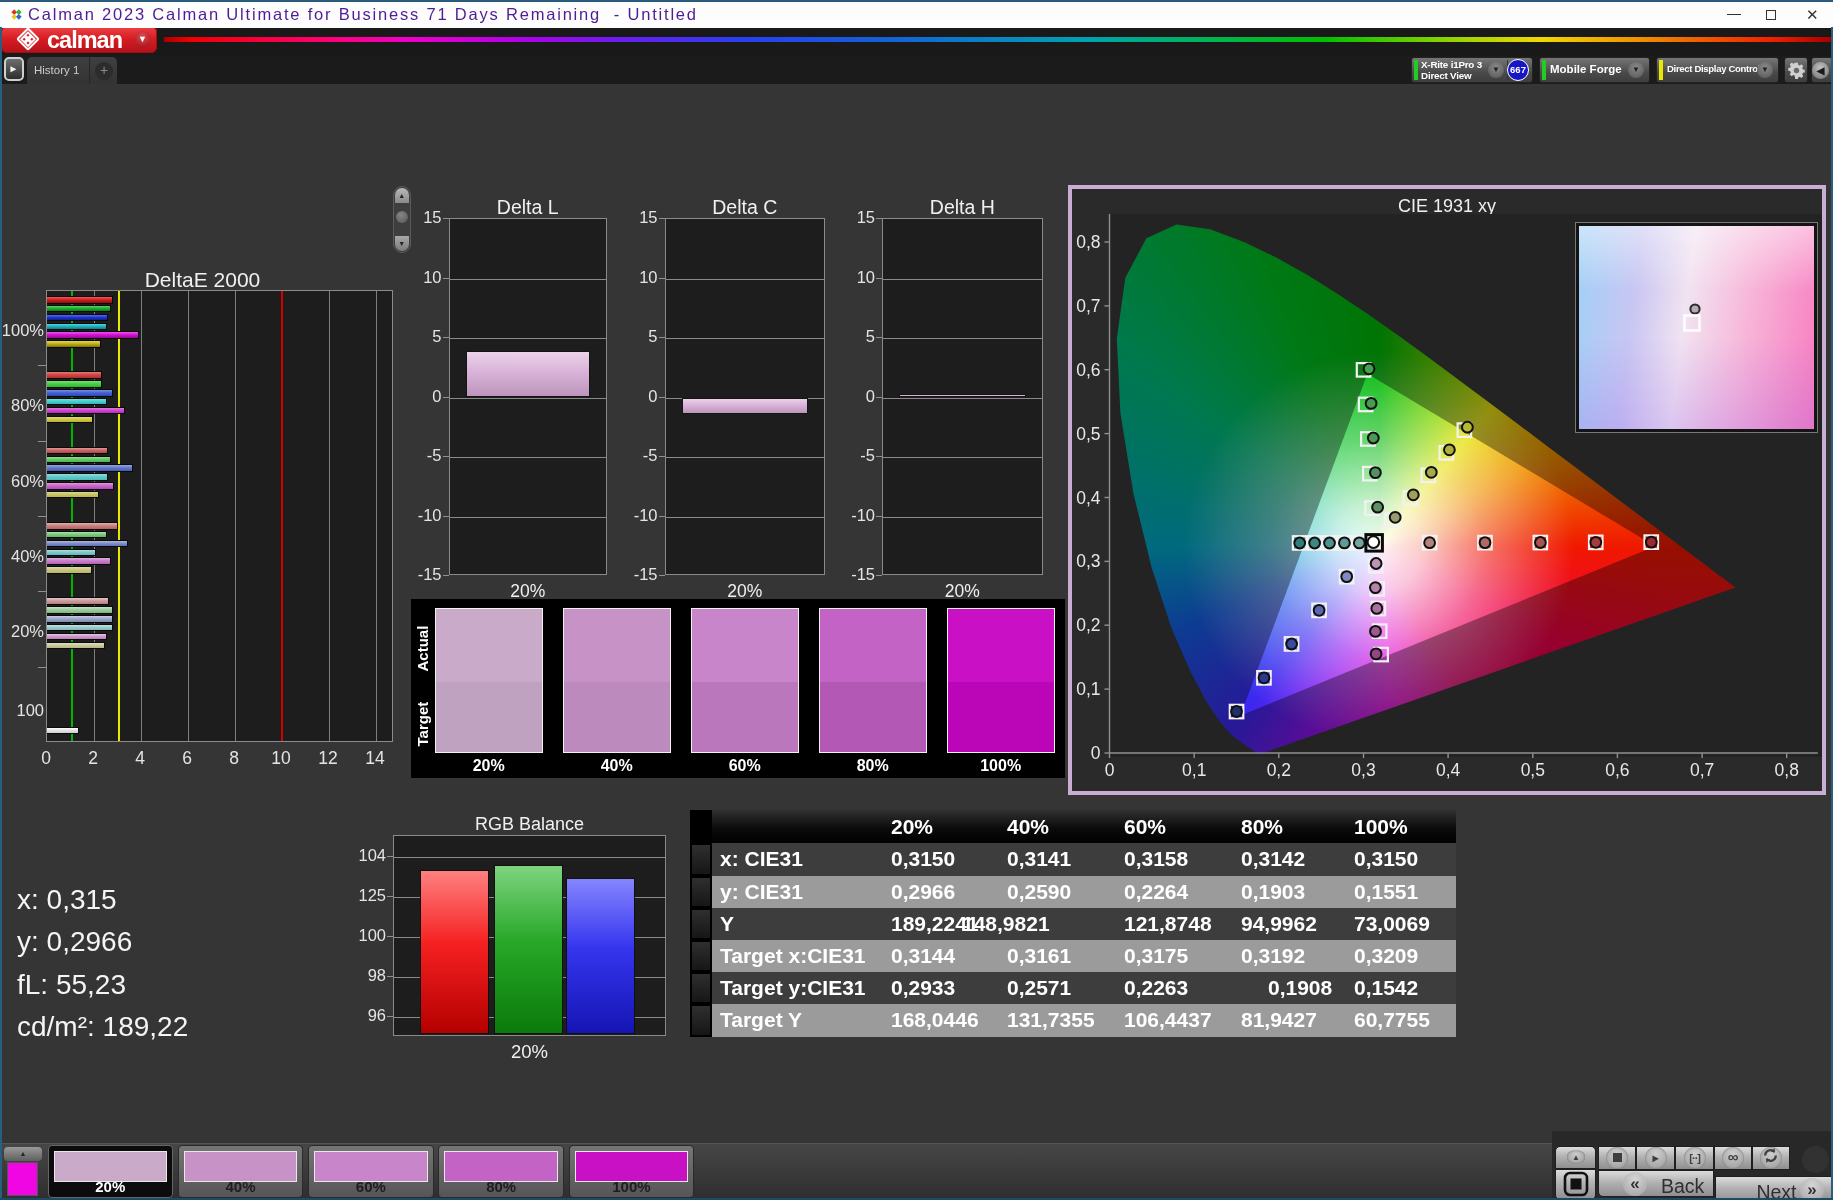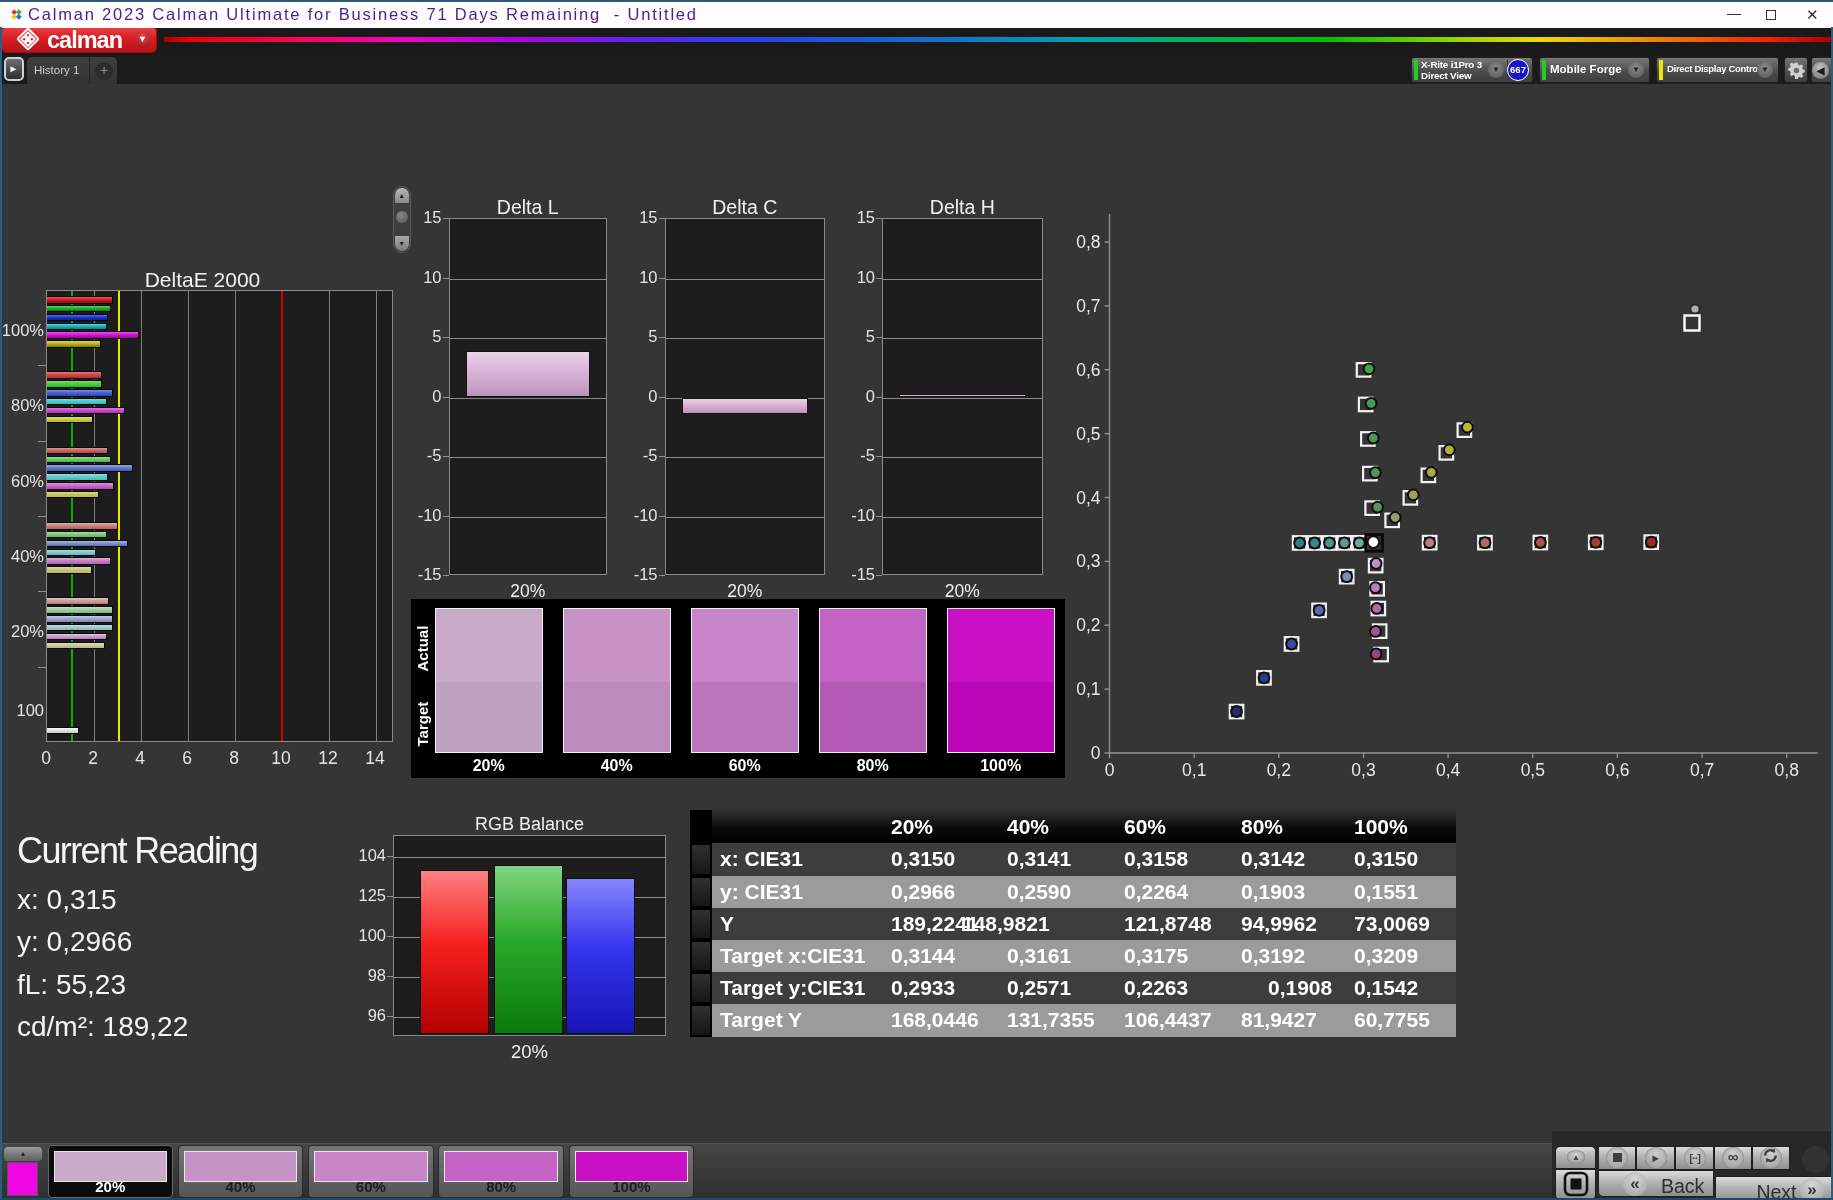--- a/index.html
+++ b/index.html
@@ -327,20 +327,29 @@
       <span class="swl" style="left:407.7px">80%</span>
       <div class="swb" style="left:535.7px">
         <div style="height:73px;background:#ca10c5"></div>
         <div style="height:70px;background:#bb06b7"></div>
       </div>
       <span class="swl" style="left:535.7px">100%</span>
     </div>
 <span class="rot" style="left:392px;top:633px;width:60px">Actual</span>
 <span class="rot" style="left:392px;top:708px;width:60px">Target</span>
 
+<div id="ciep">
+ <span id="cietitle">CIE 1931 xy</span>
+ <div id="cieplot"></div>
+ <div id="horse"></div>
+ <div id="tri"></div>
+ <div id="inset">
+        <div id="insetg"></div>
+      </div>
+</div>
 <svg style="position:absolute;left:1068.0px;top:185.0px;z-index:6" width="765" height="610" viewBox="0 0 765 610">
       <line x1="41.5" y1="29.0" x2="41.5" y2="568.0" stroke="#909090" stroke-width="1.4"></line>
       <line x1="41.5" y1="568.0" x2="749.8" y2="568.0" stroke="#909090" stroke-width="1.4"></line>
       <line x1="41.5" y1="568.0" x2="41.5" y2="573.0" stroke="#909090" stroke-width="1.4"></line>
       <text x="41.5" y="591.0" font-size="17.5" fill="#e8e8e8" text-anchor="middle">0</text>
       <line x1="36.5" y1="568.0" x2="41.5" y2="568.0" stroke="#909090" stroke-width="1.4"></line>
       <text x="32.5" y="574.0" font-size="17.5" fill="#e8e8e8" text-anchor="end">0</text>
       <line x1="126.2" y1="568.0" x2="126.2" y2="573.0" stroke="#909090" stroke-width="1.4"></line>
       <text x="126.2" y="591.0" font-size="17.5" fill="#e8e8e8" text-anchor="middle">0,1</text>
       <line x1="36.5" y1="504.1" x2="41.5" y2="504.1" stroke="#909090" stroke-width="1.4"></line>
@@ -432,21 +441,20 @@
       <circle cx="307.4" cy="402.6" r="5.4" fill="#b484aa" stroke="#101010" stroke-width="2"></circle>
       <circle cx="308.8" cy="423.4" r="5.4" fill="#ab6f9e" stroke="#101010" stroke-width="2"></circle>
       <circle cx="307.5" cy="446.4" r="5.4" fill="#a05890" stroke="#101010" stroke-width="2"></circle>
       <circle cx="308.1" cy="468.9" r="5.4" fill="#934683" stroke="#101010" stroke-width="2"></circle>
       <rect x="297.9" y="349.6" width="16.5" height="16.5" fill="none" stroke="#0a0a0a" stroke-width="3"></rect>
       <circle cx="305.4" cy="357.1" r="5.8" fill="#ffffff" stroke="#101010" stroke-width="2"></circle>
       <circle cx="627" cy="124" r="4.6" fill="#b4aab9" stroke="#2a2a2a" stroke-width="2"></circle>
       <rect x="616.5" y="130.5" width="15" height="15" fill="none" stroke="#fff" stroke-width="2.4"></rect>
     </svg>
 
-<span id="curh">Current Reading</span>
 <span class="cur" style="top:884px">x: 0,315</span>
 <span class="cur" style="top:926px">y: 0,2966</span>
 <span class="cur" style="top:968.5px">fL: 55,23</span>
 <span class="cur" style="top:1011px">cd/m²: 189,22</span>
 
 <span class="ct" style="left:393px;top:814px;width:273px;font-size:18px">RGB Balance</span>
 <div id="rgbplot">
       <i class="hg" style="top:21px"></i>
       <i class="hg" style="top:61px"></i>
       <i class="hg" style="top:101px"></i>

